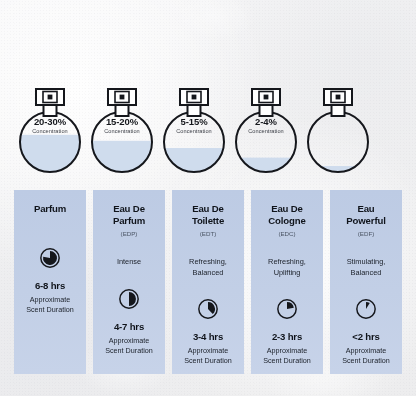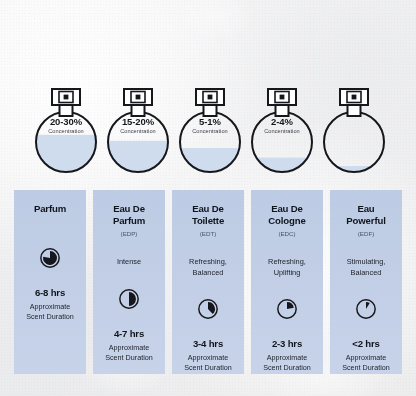--- a/index.html
+++ b/index.html
@@ -45,21 +45,21 @@
     opacity: 0.5;
     background-image:
       radial-gradient(ellipse 70px 40px at 30% 93%, rgba(255,255,255,0.9), rgba(255,255,255,0) 70%),
       radial-gradient(ellipse 90px 45px at 78% 96%, rgba(255,255,255,0.75), rgba(255,255,255,0) 70%),
       radial-gradient(ellipse 60px 34px at 52% 4%, rgba(255,255,255,0.7), rgba(255,255,255,0) 70%);
   }
 
   
   #bottles-row {
     position: absolute;
-    left: 16px;
+    left: 0;
     top: 78px;
     width: 328px;
     height: 104px;
     display: flex;
     justify-content: space-between;
     padding: 0 14px;
     box-sizing: border-box;
   }
   .bottle-cell {
     position: relative;
@@ -155,21 +155,21 @@
     display: block;
     width: 22px;
     height: 22px;
   }
   .panel-hours {
     font-size: 9.6px;
     font-weight: 700;
     color: #10141b;
     text-align: right;
     line-height: 12px;
-    margin-top: 18px;
+    margin-top: 11px;
     letter-spacing: -0.2px;
   }
   .panel-sub {
     font-size: 7.2px;
     font-weight: 400;
     color: #1b2029;
     text-align: center;
     line-height: 10px;
     margin-top: 3px;
     white-space: pre-line;
@@ -229,21 +229,21 @@
             </clipPath>
           </defs>
           <rect x="4" y="70" width="64" height="26" fill="#cfdced" clip-path="url(#bodyclip2)"></rect>
           <circle cx="36" cy="64" r="30" fill="none" stroke="#15171c" stroke-width="2"></circle>
           <rect x="29.5" y="24" width="13" height="14" fill="#ffffff" stroke="#15171c" stroke-width="2"></rect>
           <rect x="22" y="11" width="28" height="16" fill="#ffffff" stroke="#15171c" stroke-width="2"></rect>
           <rect x="29" y="13.5" width="14" height="11" fill="#ffffff" stroke="#15171c" stroke-width="1.6"></rect>
           <rect x="33.6" y="16.6" width="4.8" height="4.8" fill="#15171c"></rect>
         </svg>
         <div class="bottle-text">
-          <span class="conc-value">5-1%</span>
+          <span class="conc-value">5-15%</span>
           <span class="conc-label">Concentration</span>
         </div>
       </div>
       <div class="bottle-cell">
         <svg class="bottle-svg" viewBox="0 0 72 104">
           <defs>
             <clipPath id="bodyclip3">
               <circle cx="36" cy="64" r="30"></circle>
             </clipPath>
           </defs>

